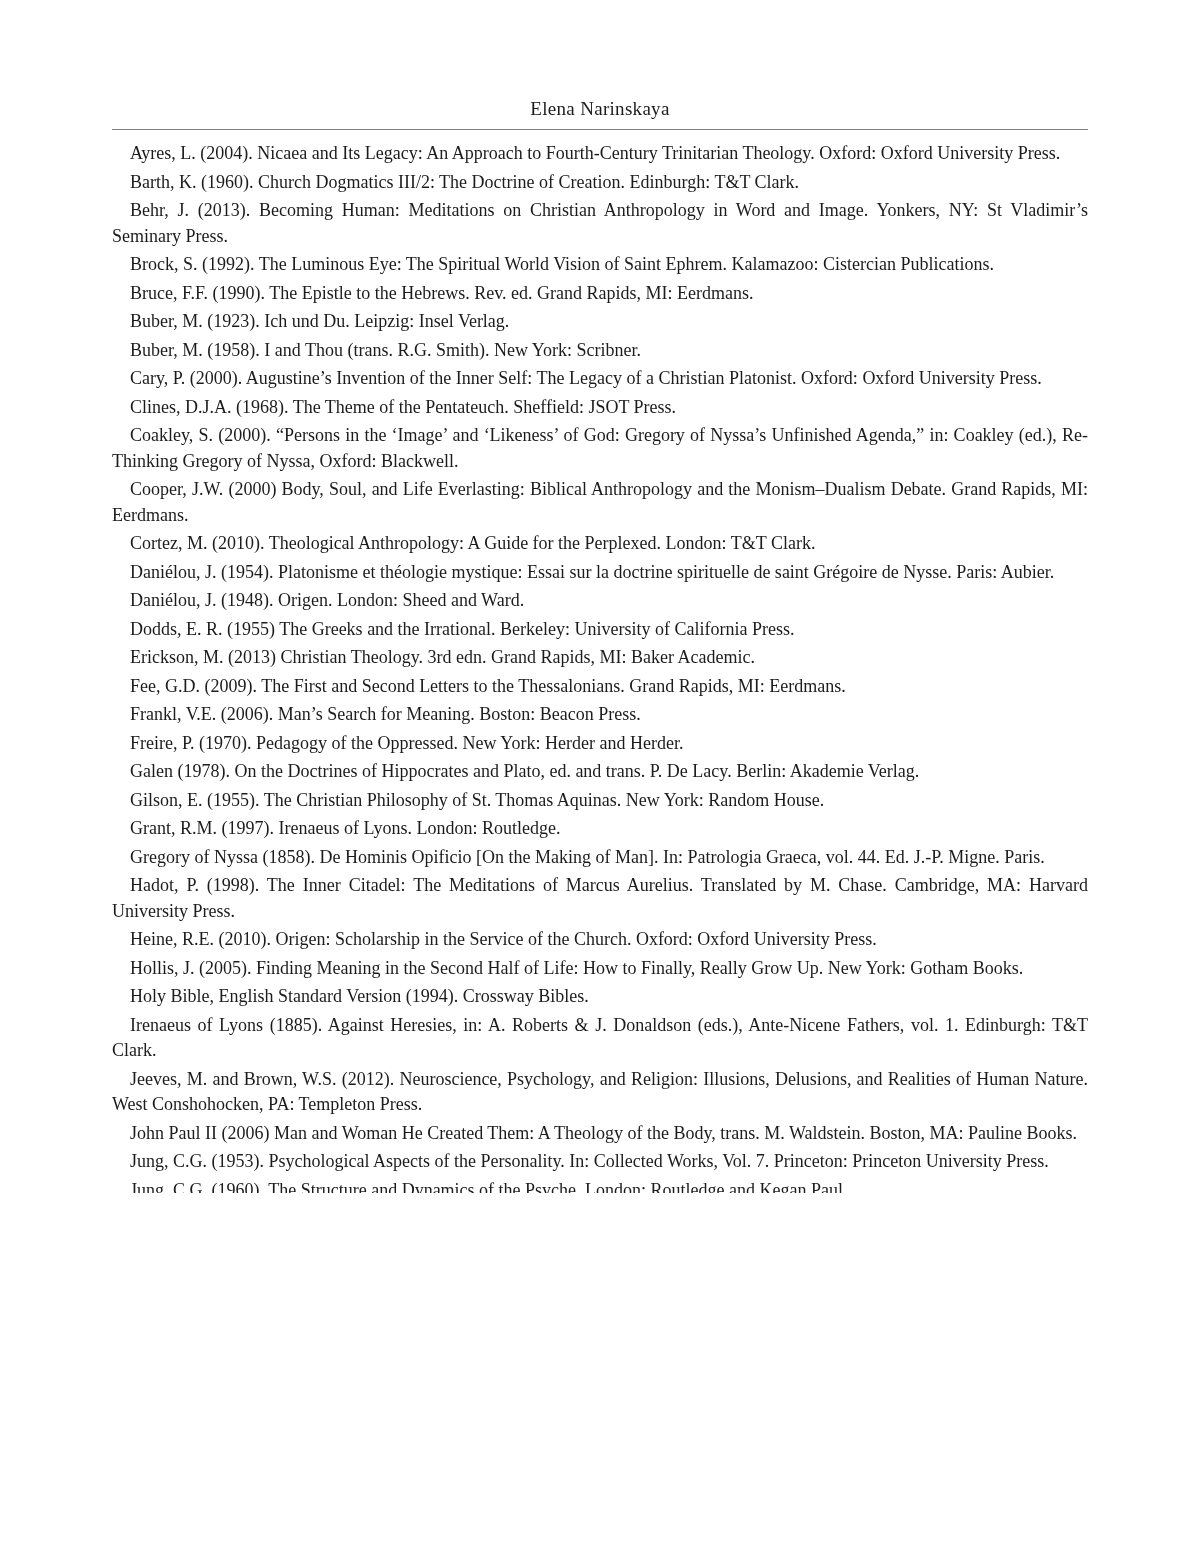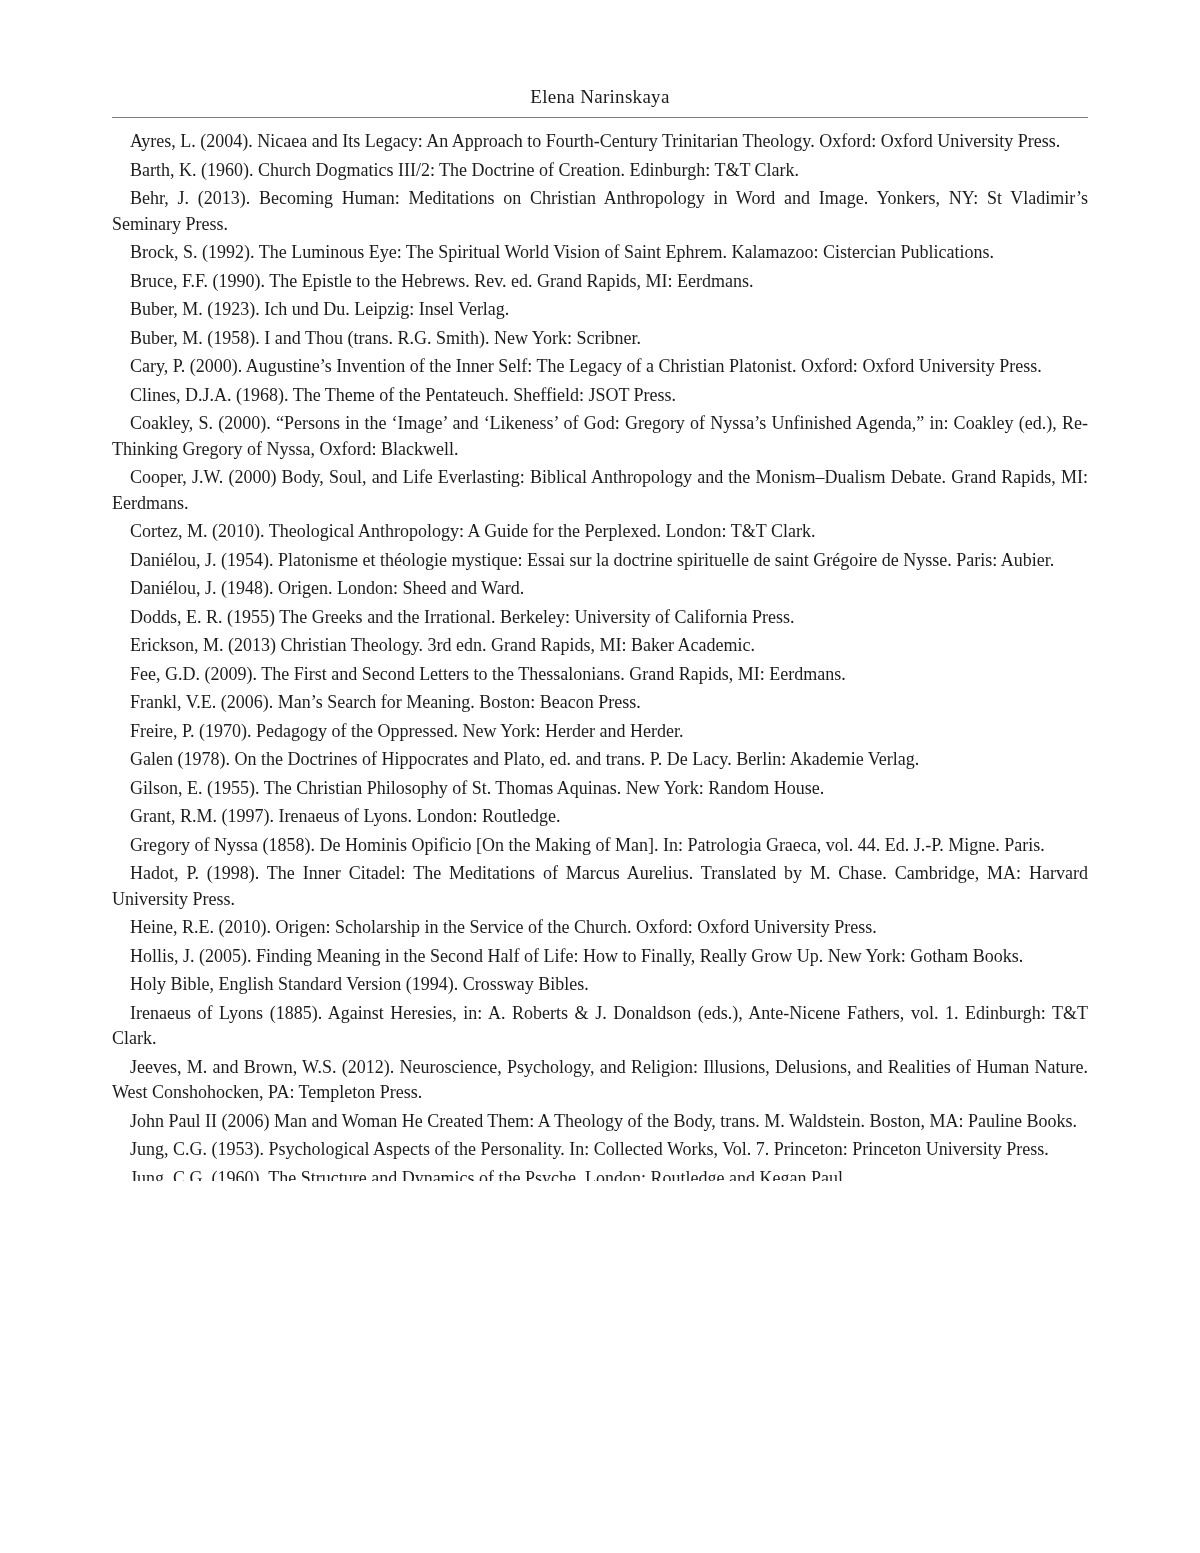--- a/index.html
+++ b/index.html
@@ -2,21 +2,21 @@
 <html style="--accent: #b7c6d7;"><head>
 <meta charset="utf-8">
 <style>
   :root { --accent: #b7c6d7; --ink: #1c1c1c; --rule: #7f7f7f; }
   * { box-sizing: border-box; }
   html, body { margin: 0; padding: 0; background: #ffffff; }
   .page {
     position: relative;
     width: 1200px;
     height: 1181px;
-    margin: 0 auto;
+    margin: 12px auto;
     background: #ffffff;
     font-family: "Liberation Serif", "DejaVu Serif", serif;
     color: var(--ink);
     overflow: hidden;
   }
   .content {
     padding: 86px 112px 0 112px;
   }
   .running-head {
     text-align: center;

